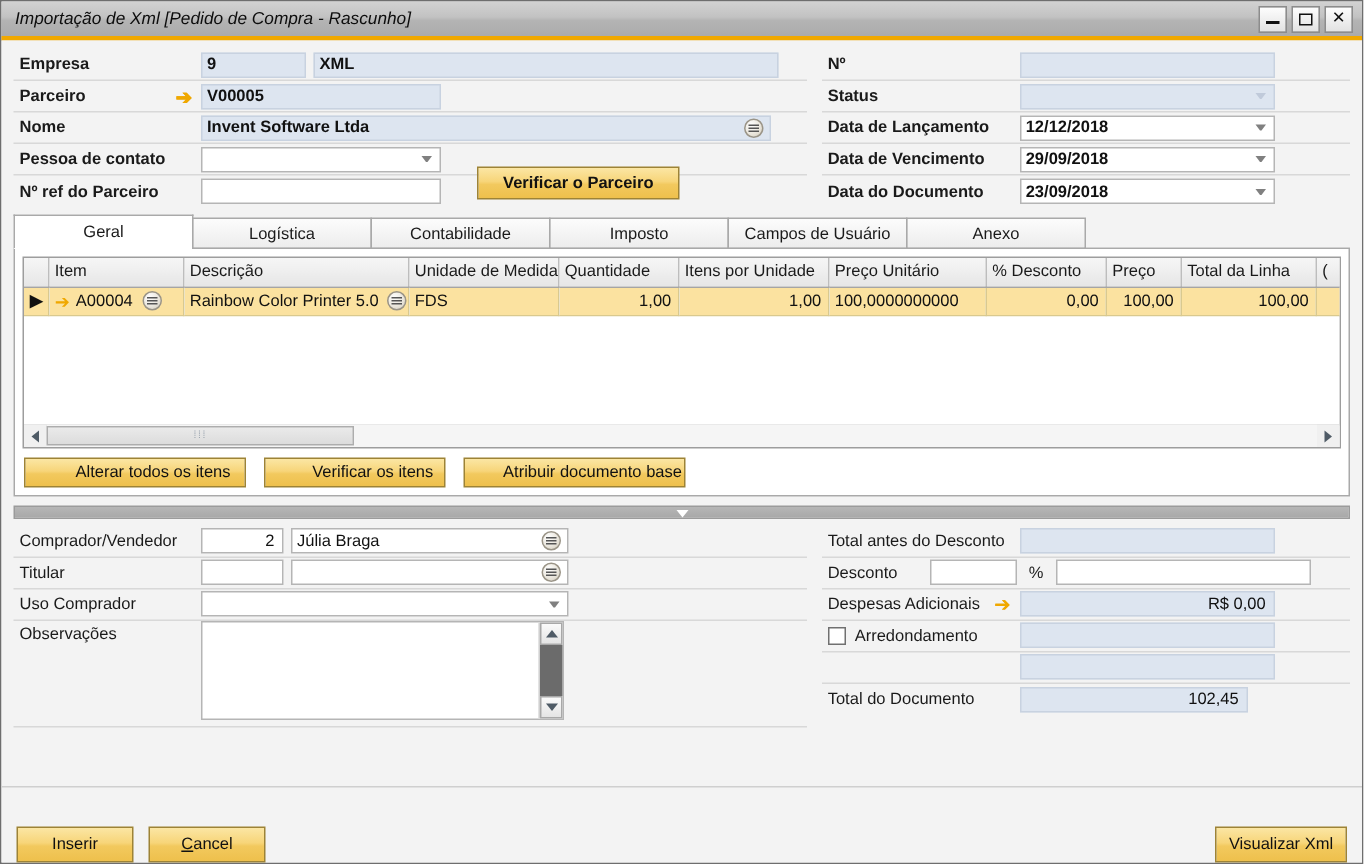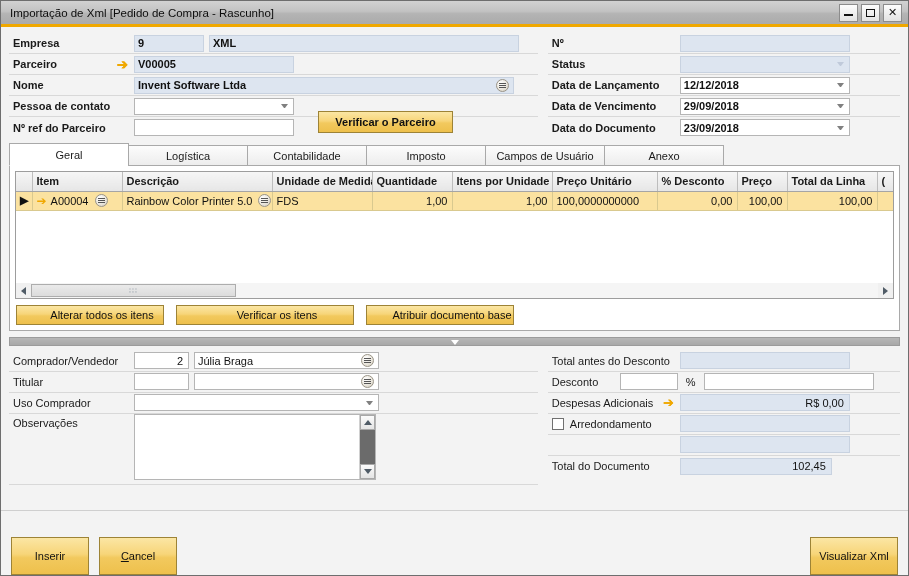--- a/index.html
+++ b/index.html
@@ -23,21 +23,21 @@
   .titlebar {
     height: 26px; flex: 0 0 26px;
     background: linear-gradient(to bottom, #d2d2d2 0%, #c2c2c2 45%, #b4b4b4 55%, #ababab 100%);
     border-bottom: 3px solid #f0a800;
     display: flex; align-items: center;
     padding: 0 2px 0 9px;
     position: relative;
   }
   .titlebar-text {
     font-size: 11.5px; color: #0d0d0d;
-    flex: 1; white-space: nowrap; overflow: hidden;
+    flex: 1; white-space: nowrap; overflow: hidden; font-style: italic;
   }
   .winbtns { display: flex; gap: 3px; padding-right: 4px; }
   .winbtn {
     width: 19px; height: 18px;
     background: linear-gradient(to bottom,#fdfdfd,#e2e2e2);
     border: 1px solid #8c8c8c;
     display: flex; align-items: center; justify-content: center;
     font-size: 11px; color: #111; line-height: 1;
   }
   .winbtn .glyph-min { width: 9px; height: 2px; background: #111; margin-top: 5px; }
@@ -148,21 +148,21 @@
   }
 
   
   .grid { border: 1px solid #9d9d9d; background: #ffffff; }
   .grid-scroll { overflow: hidden; }
   table.g { border-collapse: collapse; table-layout: fixed; width: 880px; }
   table.g th {
     background: linear-gradient(to bottom,#f6f6f6,#e6e6e6);
     border-right: 1px solid #bdbdbd;
     border-bottom: 1px solid #a5a5a5;
-    font-weight: bold; font-size: 11px;
+    font-weight: normal; font-size: 11px;
     text-align: left; padding: 2px 4px; height: 19px;
     color: #1a1a1a; white-space: nowrap; overflow: hidden;
   }
   table.g th.ind { width: 16px; padding: 0; }
   table.g td {
     border-right: 1px solid #d9c98f;
     border-bottom: 1px solid #d9c98f;
     font-size: 11px; padding: 1px 4px; height: 19px;
     white-space: nowrap; overflow: hidden; color: #111;
   }
@@ -255,21 +255,21 @@
   }
 
   
   .footer {
     flex: 0 0 46px;
     border-top: 1px solid #cfcfcf;
     background: #f3f3f3;
     display: flex; align-items: center;
     padding: 0 10px;
   }
-  .footer .btn { height: 38px; margin-top: 26px; }
+  .footer .btn { height: 24px; margin-top: 26px; }
   .spacer { flex: 1; }
   u { text-decoration: underline; }
 </style>
 </head>
 <body>
 
 <div class="window">
 
   <div class="titlebar">
     <div class="titlebar-text">Importação de Xml [Pedido de Compra - Rascunho]</div>
@@ -461,21 +461,21 @@
               </div>
             </div>
             <div class="hs-btn">
                 <span class="tri-r"></span>
               </div>
           </div>
         </div>
 
         <div class="gridbtns">
           <div class="btn" style="width:148px">Alterar todos os itens</div>
-          <div class="btn" style="width:178px">Verificar os itens</div>
+          <div class="btn" style="width:121px">Verificar os itens</div>
           <div class="btn" style="width:148px">Atribuir documento base</div>
         </div>
 
       </div>
     </div>
 
     <div class="splitter">
       <div class="handle"></div>
     </div>
 

